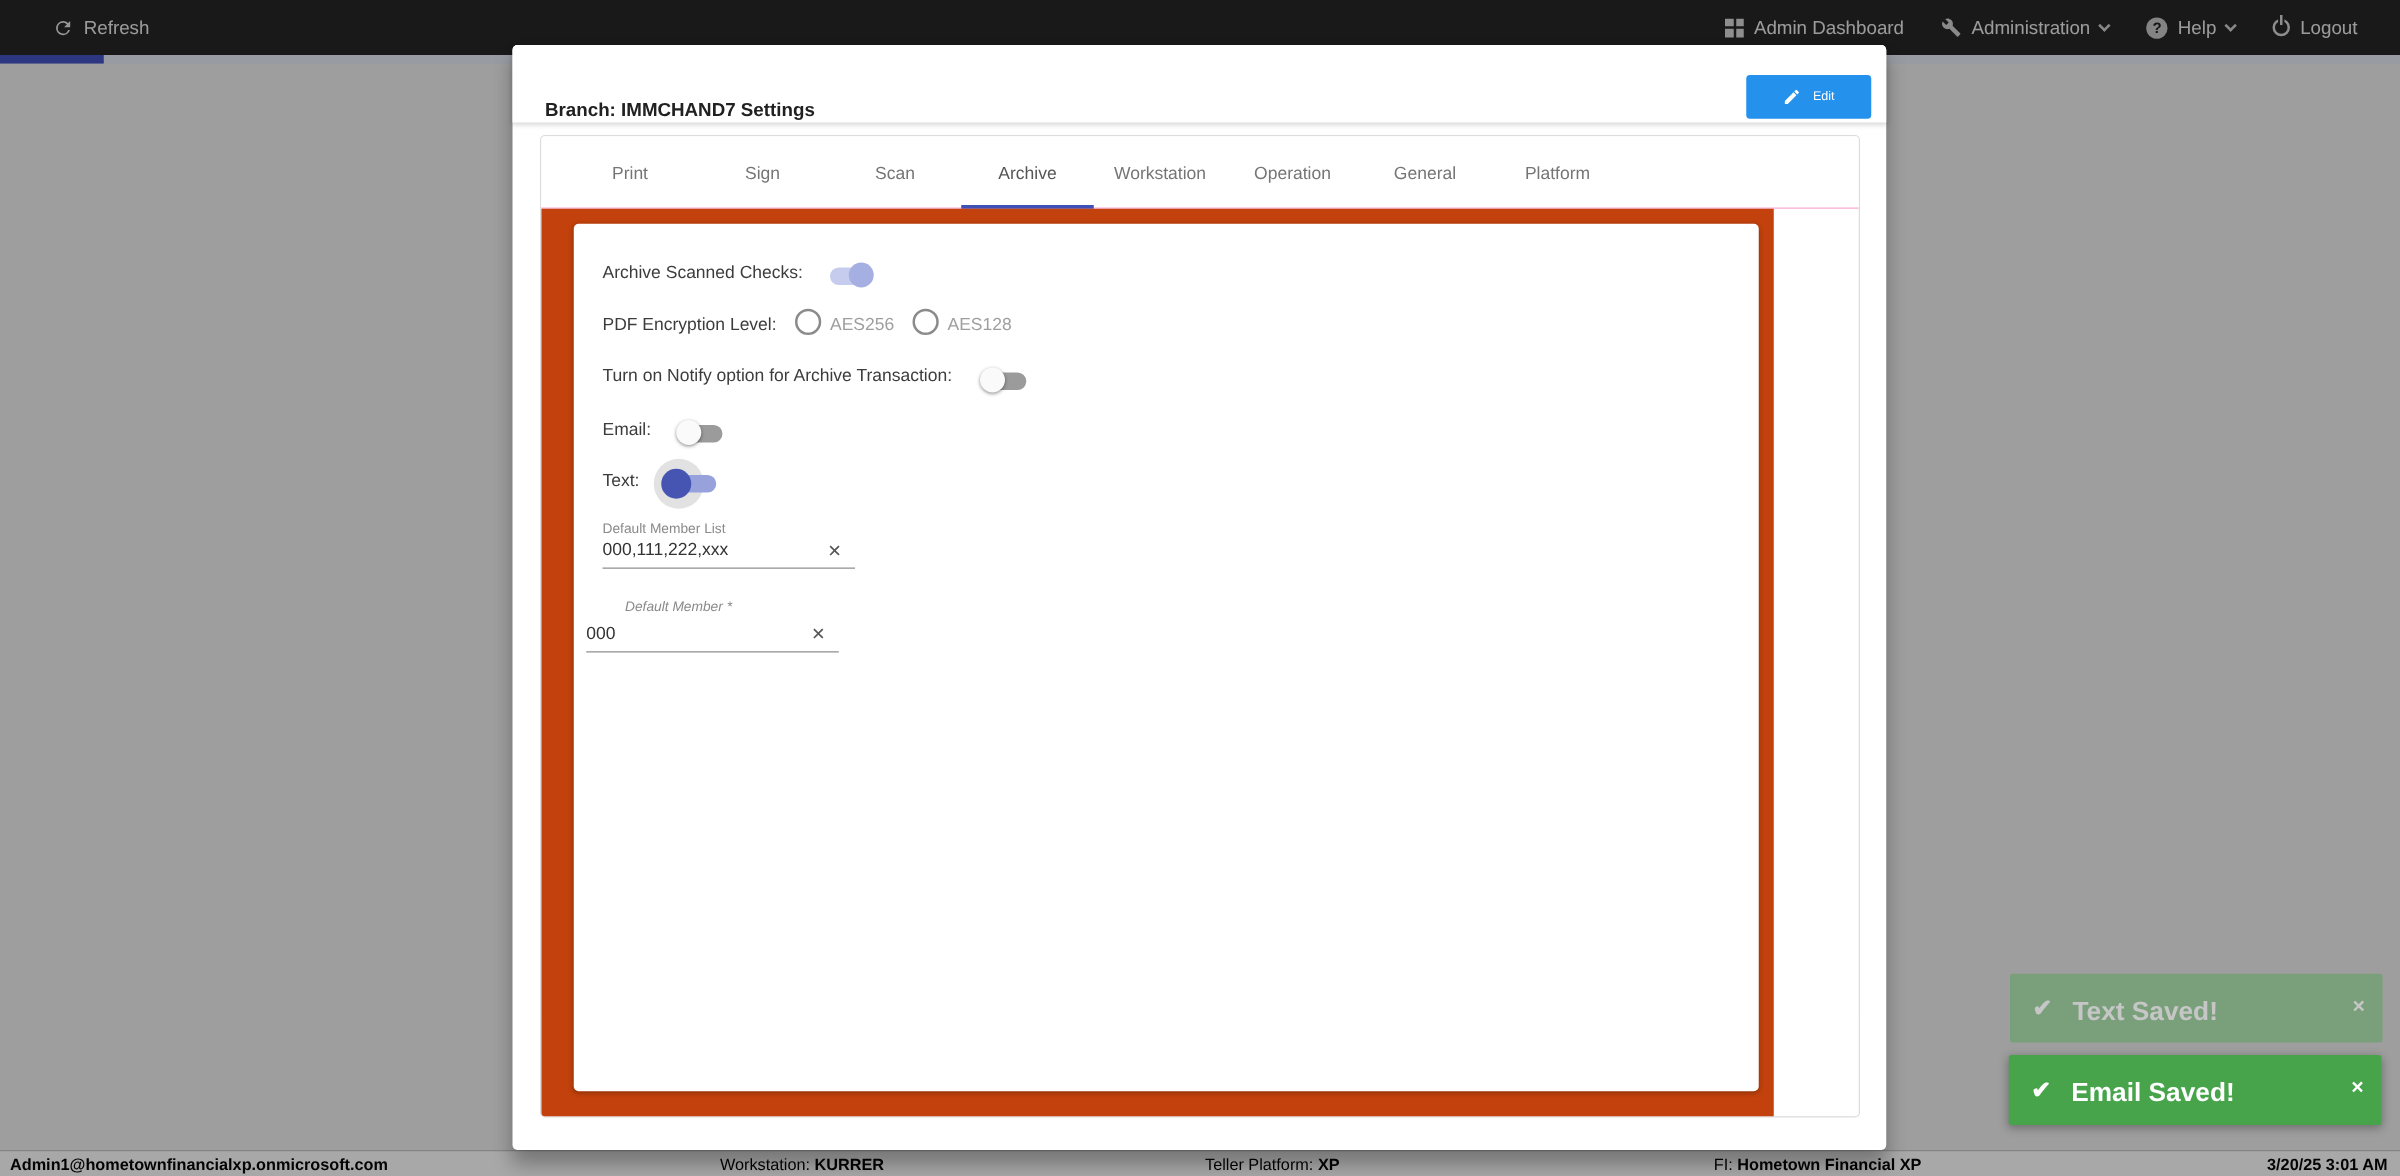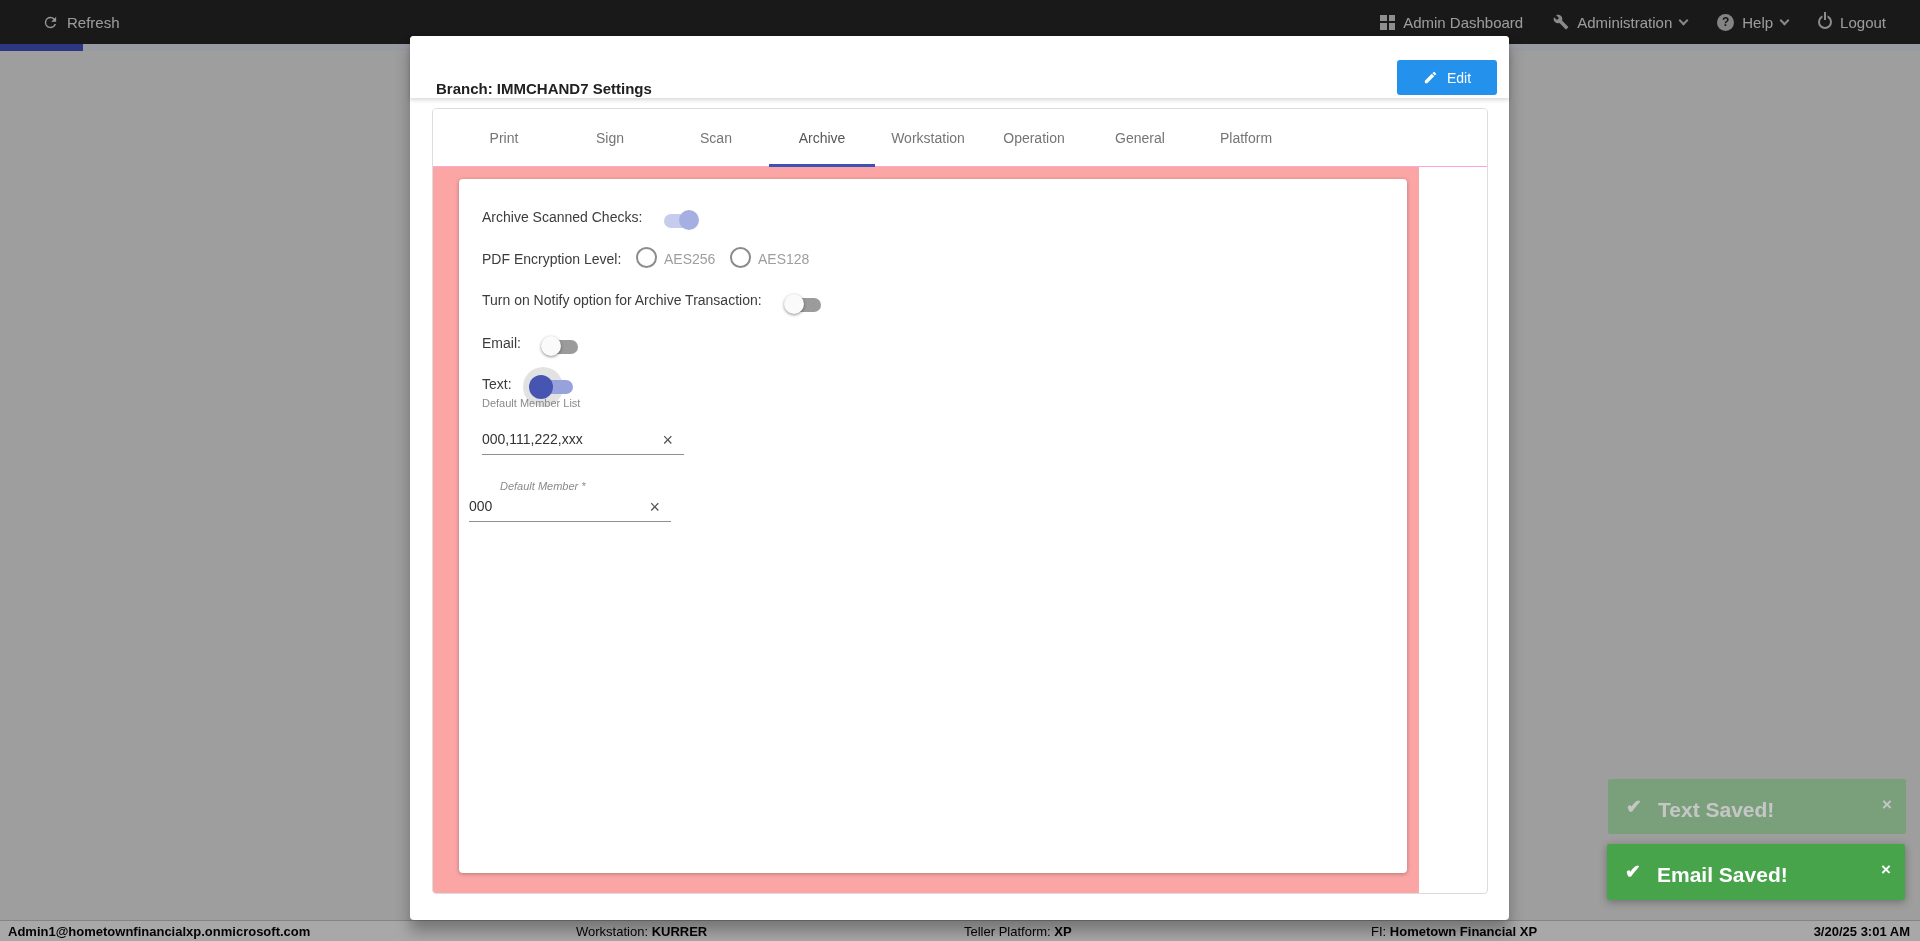--- a/index.html
+++ b/index.html
@@ -58,29 +58,29 @@
   .sb-fi { position:absolute; left:1371px; top:3px; }
   .sb-dt { position:absolute; right:10px; top:3px; font-weight:700; }
 
   
   .overlay { position:absolute; inset:0; background:rgba(0,0,0,0.34); z-index:10; }
 
   
   .dialog { position:absolute; left:410px; top:36px; width:1099px; height:884px; background:#fff; border-radius:4px; box-shadow:0 11px 15px rgba(0,0,0,.3); z-index:20; }
   .dlg-header { position:absolute; left:0; top:0; width:1099px; height:62px; background:#fff; border-radius:4px 4px 0 0; box-shadow:0 2px 4px rgba(0,0,0,.16); }
   .dlg-title { position:absolute; left:26px; top:20px; font-size:15px; font-weight:700; color:#212121;margin-top:24px; }
-  .edit-btn { position:absolute; left:987px; top:24px; width:100px; height:35px; background:#2492ec; border:none; border-radius:3px; color:#fff; font-size:14px; display:flex; align-items:center; justify-content:center; gap:9px; cursor:pointer; font-family:"Liberation Sans",sans-serif; }
+  .edit-btn { position:absolute; left:987px; top:24px; width:100px; height:35px; background:#2492ec; border:none; border-radius:3px; color:#fff; font-size:10px; display:flex; align-items:center; justify-content:center; gap:9px; cursor:pointer; font-family:"Liberation Sans",sans-serif; }
 
   .tab-container { position:absolute; left:22px; top:72px; width:1056px; height:786px; border:1px solid #dcdcdc; border-radius:4px; background:#fff; overflow:hidden; }
   .tabbar { position:absolute; left:0; top:0; width:1054px; height:58px; background:#fff; border-bottom:1px solid #f9a8d4; display:flex; padding-left:18px; }
   .tab { width:106px; height:58px; display:flex; align-items:center; justify-content:center; font-size:14px; color:#757575; cursor:pointer; }
   .tab.active { color:#565656; }
   .tab-underline { position:absolute; left:336px; top:55px; width:106px; height:3px; background:#3f51b5; }
 
-  .tab-content { position:absolute; left:0; top:58px; width:986px; height:727px; background:#fca5a5; }
+  .tab-content { position:absolute; left:0; top:58px; width:986px; height:727px; background:#c2410c; }
   .form-card { position:absolute; left:26px; top:12px; width:948px; height:694px; background:#fff; border-radius:4px; box-shadow:0 1px 4px rgba(0,0,0,.28); }
 
   .flabel { position:absolute; font-size:14px; color:#3c3c3c; }
   .flabel-dis { color:#9e9e9e; }
   .small-lbl { position:absolute; font-size:11px; color:#8a8a8a; }
 
   
   .switch { position:absolute; width:36px; height:18px; }
   .switch .track { position:absolute; left:1px; top:3px; width:34px; height:14px; border-radius:7px; }
   .switch .thumb { position:absolute; top:-1px; width:20px; height:20px; border-radius:50%; }
@@ -252,21 +252,21 @@
               <div class="thumb"></div>
           </div>
 
           <div class="flabel" style="left:23px; top:197px;">Text:</div>
           <div class="txt-switch" style="left:62px; top:188px;">
             <div class="halo"></div>
             <div class="track"></div>
               <div class="thumb"></div>
           </div>
 
-          <div class="small-lbl" style="left:23px; top:218px;">Default Member List</div>
+          <div class="small-lbl" style="left:23px; top:238px;">Default Member List</div>
           <div class="field" style="left:23px; top:250px;">
             <input value="000,111,222,xxx" style="">
             <span class="clear">×</span>
           </div>
 
           <div class="small-lbl" style="left:41px; top:301px;font-style:italic;">Default Member *</div>
           <div class="field" style="left:10px; top:317px;">
             <input value="000" style="">
             <span class="clear">×</span>
           </div>

